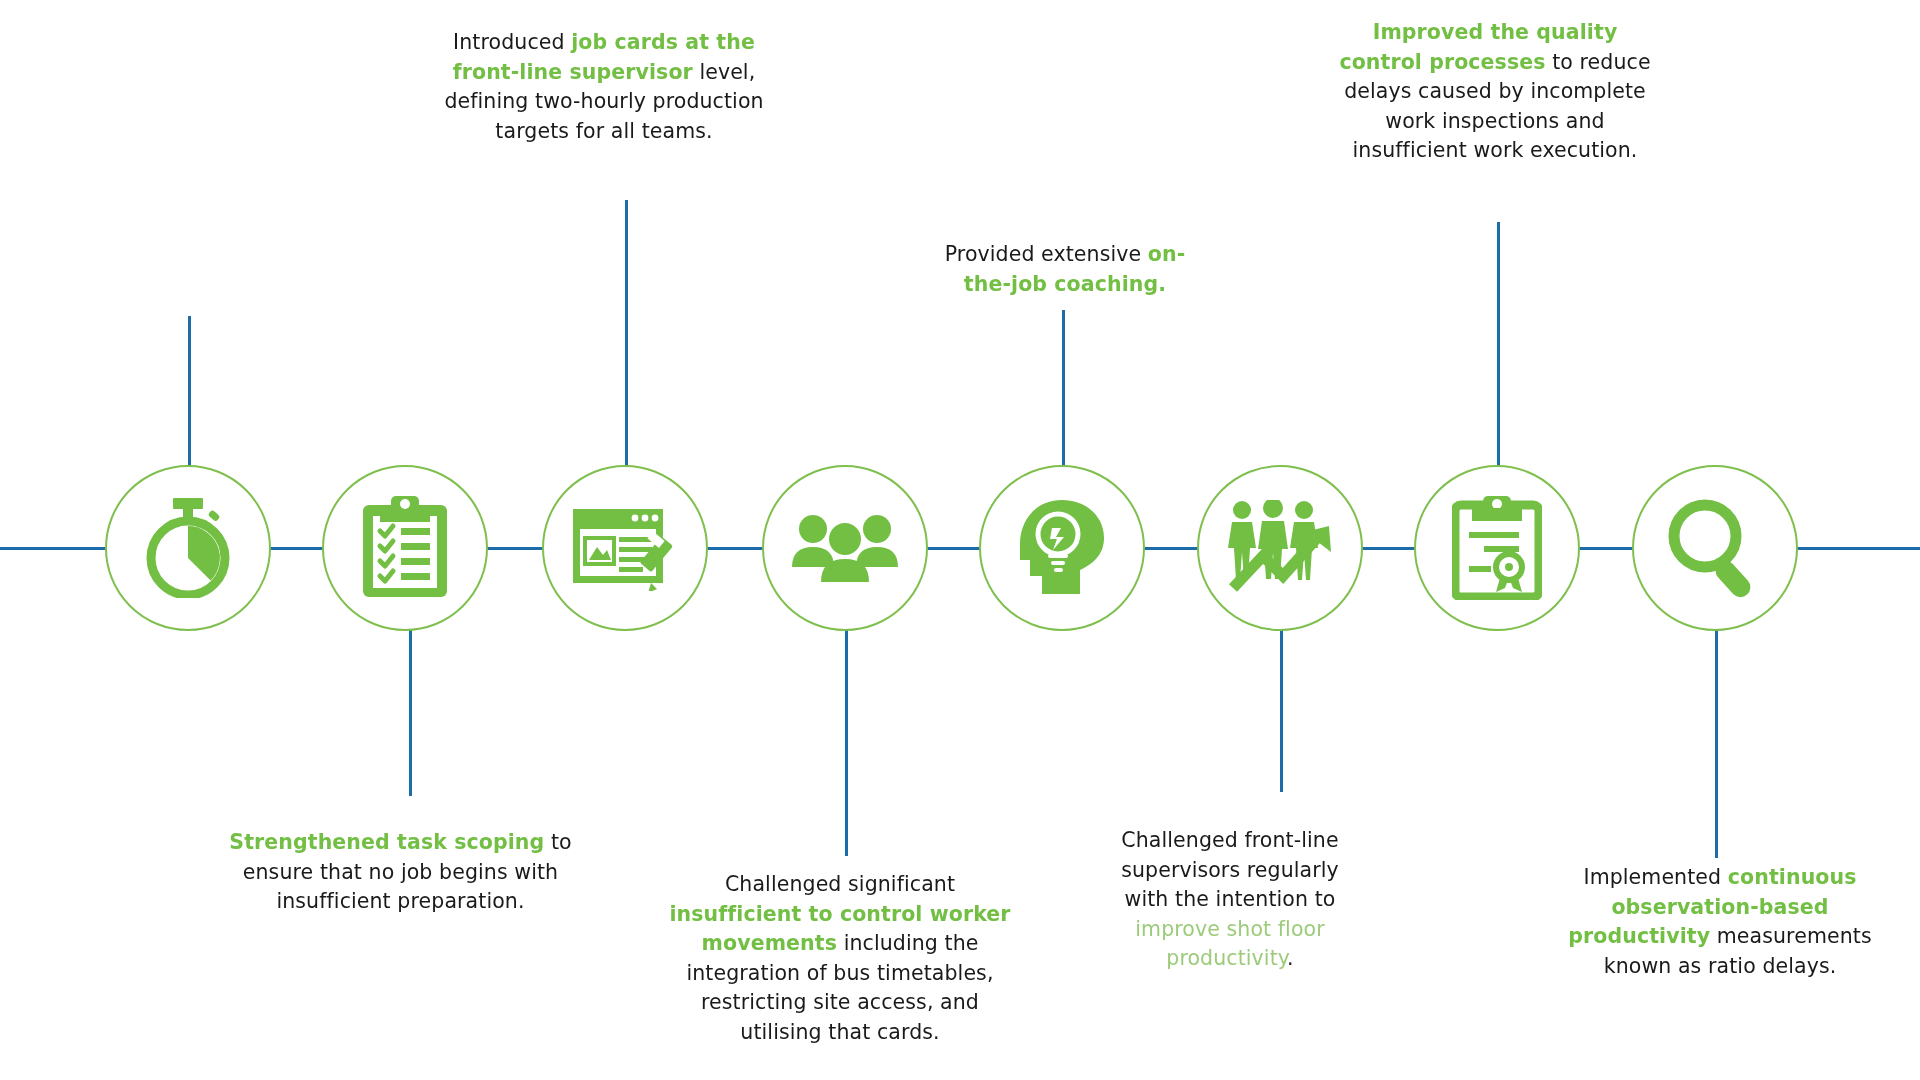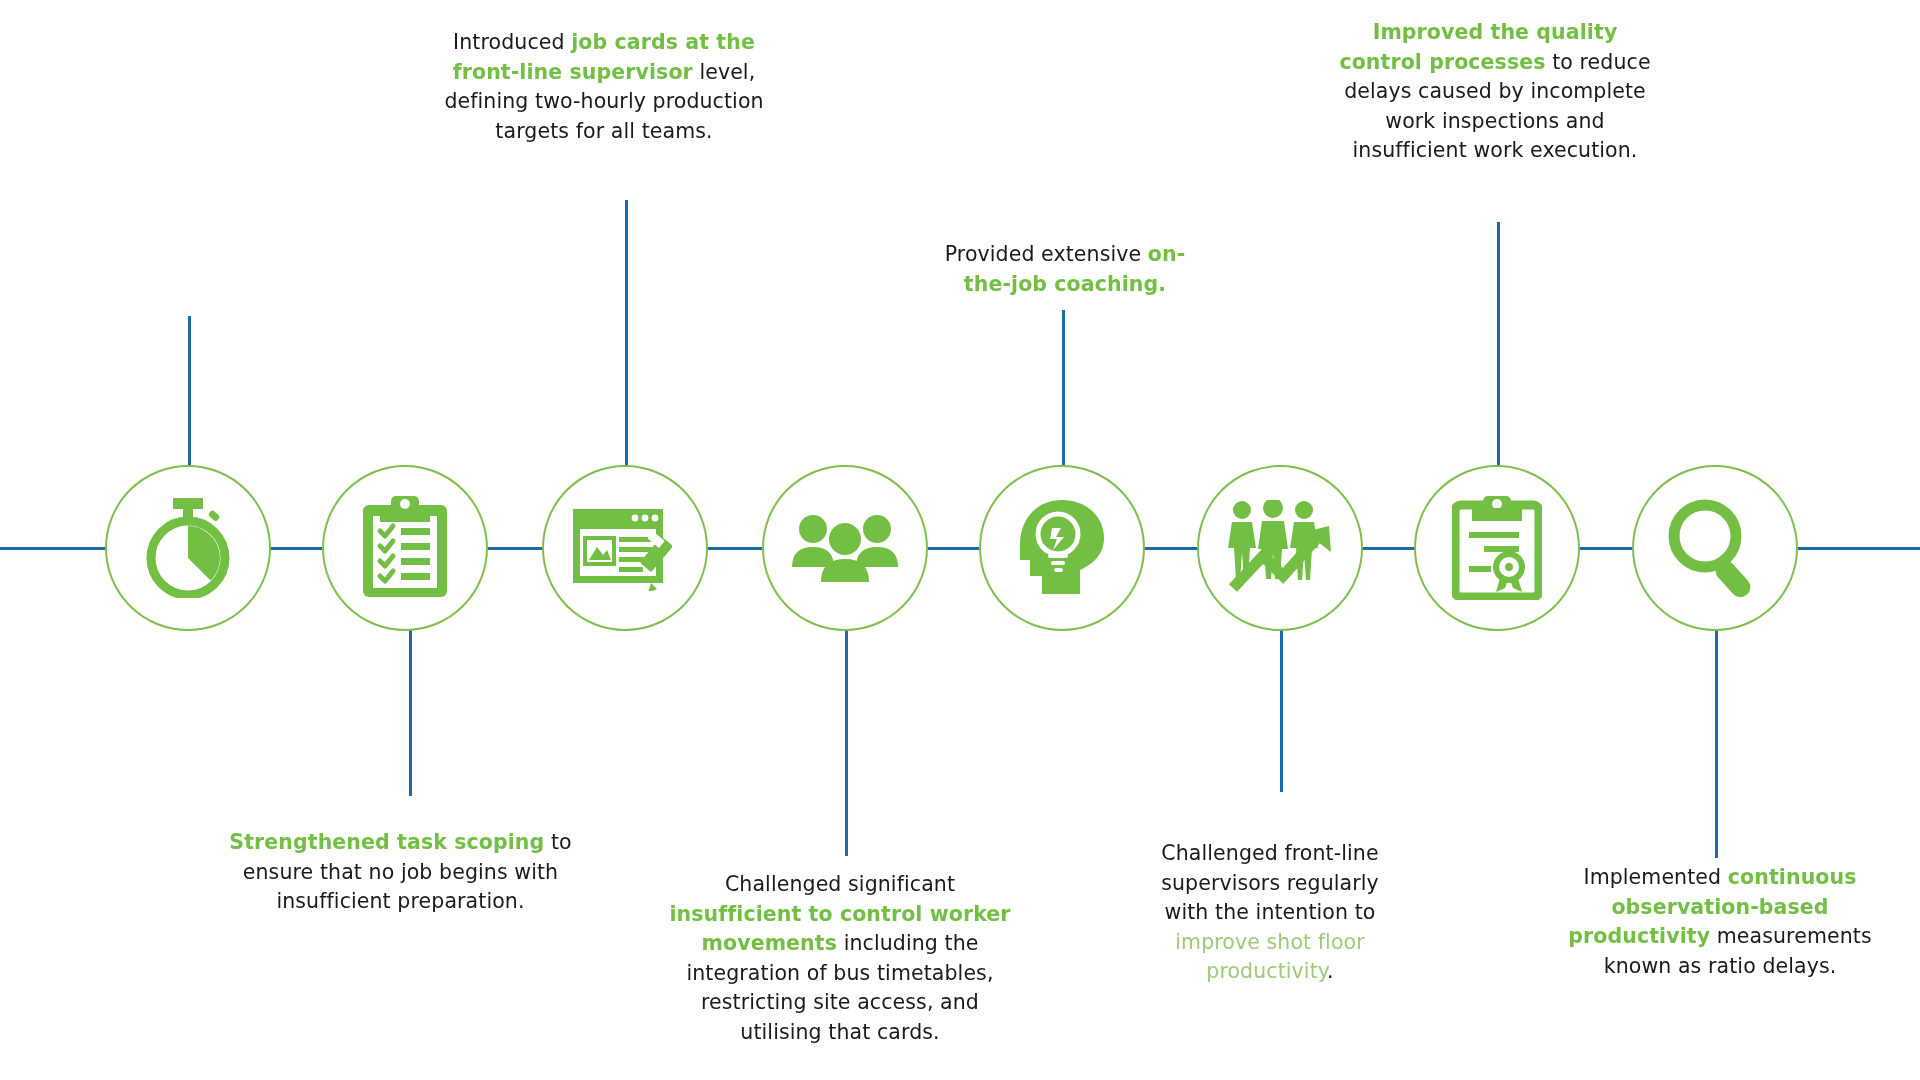--- a/index.html
+++ b/index.html
@@ -205,16 +205,16 @@
         <rect x="58" y="60" width="20" height="42" rx="10" fill="#72bf44" transform="rotate(-42 68 81)"></rect>
       </svg>
     </span>
   </div>
 
   <div class="callout" style="left:444px;  top:28px;  width:320px;"><span>Introduced </span><b>job cards at the front-line supervisor</b><span> level, defining two-hourly production targets for all teams.</span></div>
   <div class="callout" style="left:925px;  top:240px; width:280px;"><span>Provided extensive </span><b>on-the-job coaching.</b></div>
   <div class="callout" style="left:1335px; top:18px;  width:320px;"><b>Improved the quality control processes</b><span> to reduce delays caused by incomplete work inspections and insufficient work execution.</span></div>
   <div class="callout" style="left:228px;  top:828px; width:345px;"><b>Strengthened task scoping</b><span> to ensure that no job begins with insufficient preparation.</span></div>
   <div class="callout" style="left:660px;  top:870px; width:360px;"><span>Challenged significant </span><b>insufficient to control worker movements</b><span> including the integration of bus timetables, restricting site access, and utilising that cards.</span></div>
-  <div class="callout" style="left:1145px; top:826px; width:250px;margin-top:13px;"><span>Challenged front-line supervisors regularly with the intention to </span><span class="soft">improve shot floor productivity</span><span>.</span></div>
+  <div class="callout" style="left:1105px; top:826px; width:250px;"><span>Challenged front-line supervisors regularly with the intention to </span><span class="soft">improve shot floor productivity</span><span>.</span></div>
   <div class="callout" style="left:1550px; top:863px; width:340px;"><span>Implemented </span><b>continuous observation-based productivity</b><span> measurements known as ratio delays.</span></div>
 
 </div>
 
 </body></html>

